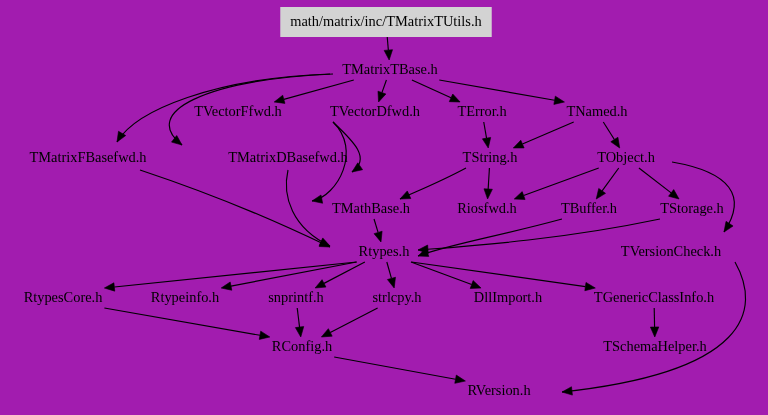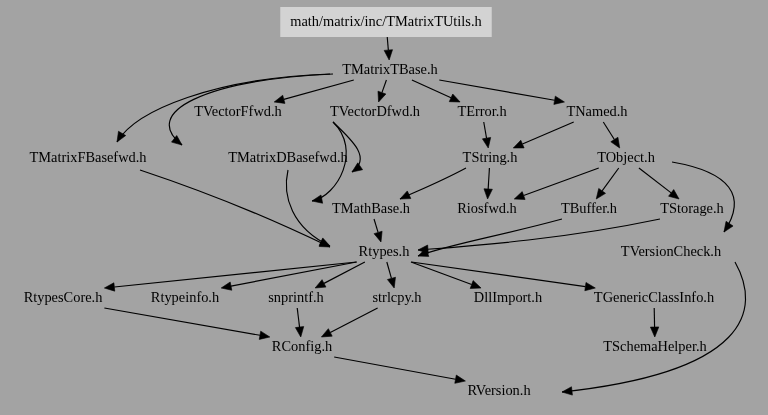--- a/index.html
+++ b/index.html
@@ -1,16 +1,16 @@
 <!DOCTYPE html>
 <html><head>
 <meta charset="utf-8">
 <style>
   html,body{margin:0;padding:0;background:#ffffff;}
-  #canvas{position:relative;width:768px;height:415px;background:#a3a3a3;
+  #canvas{position:relative;width:768px;height:415px;background:#a21caf;
           font-family:"Liberation Serif","DejaVu Serif",serif;text-decoration:underline;}
   svg{position:absolute;left:0;top:0;width:768px;height:415px;overflow:visible;}
   .edge{fill:none;stroke:#000000;stroke-width:1.15px;}
   .arrowhead{fill:#000000;stroke:#000000;stroke-width:0.6px;}
   .node-label{font-size:14.4px;fill:#000000;text-anchor:middle;
               dominant-baseline:middle;font-family:"Liberation Serif","DejaVu Serif",serif;}
   .root-box{fill:#d3d3d3;stroke:none;}
 </style>
 </head>
 <body>

